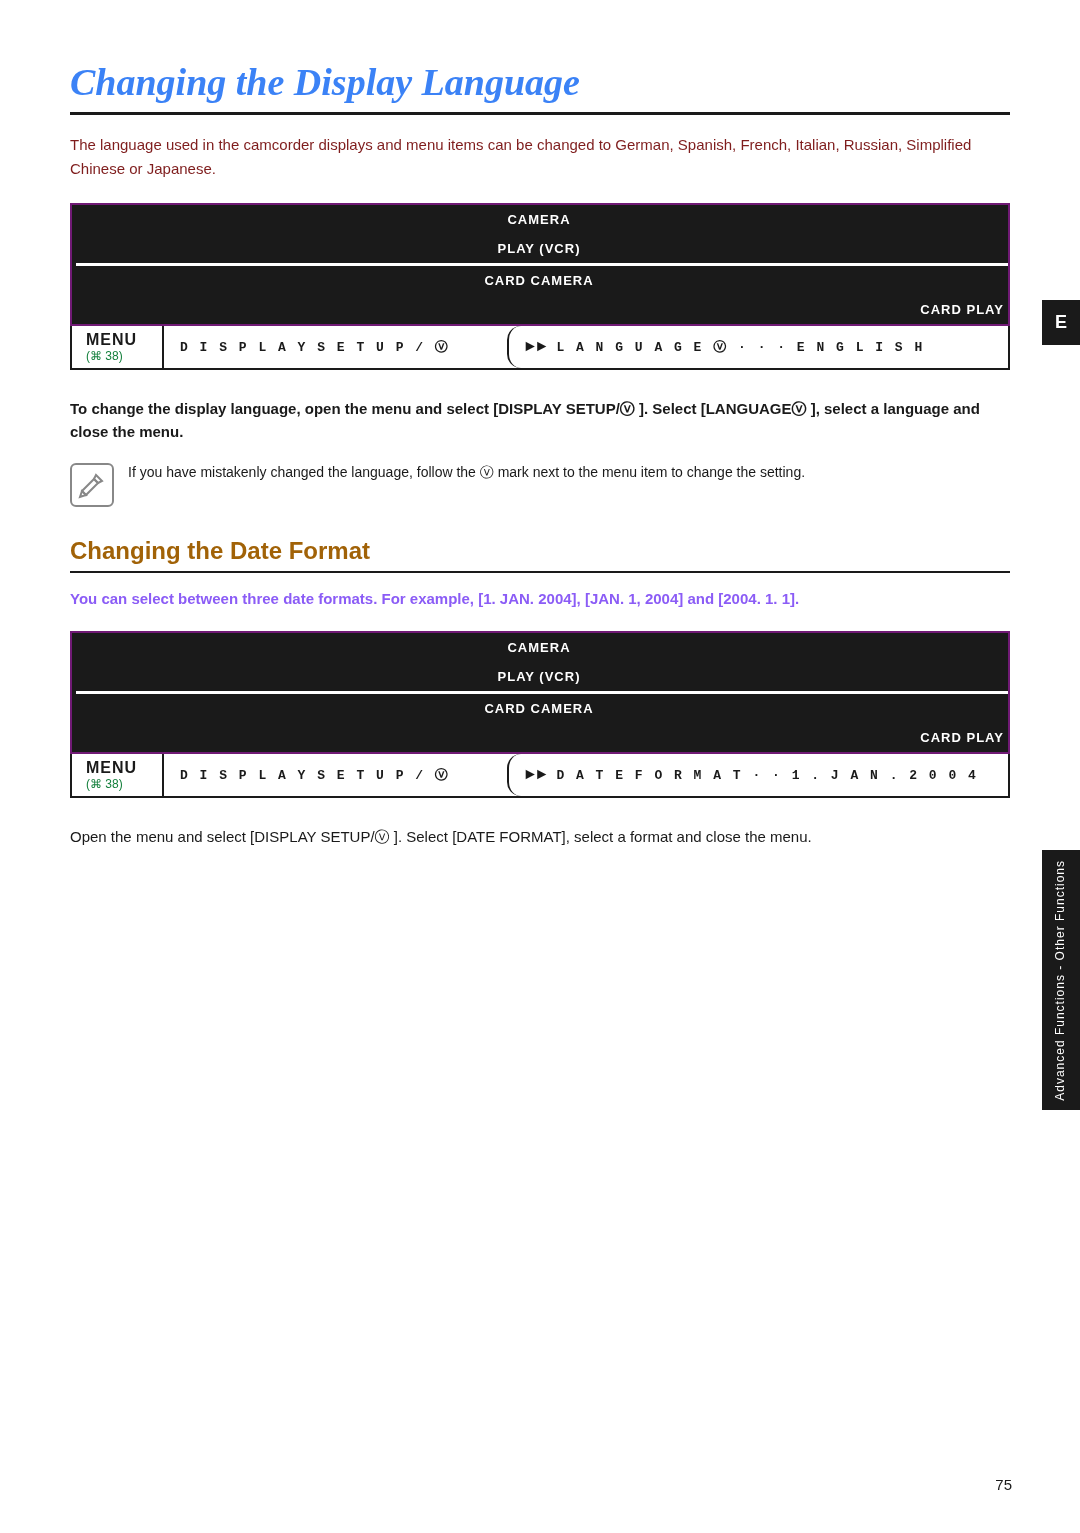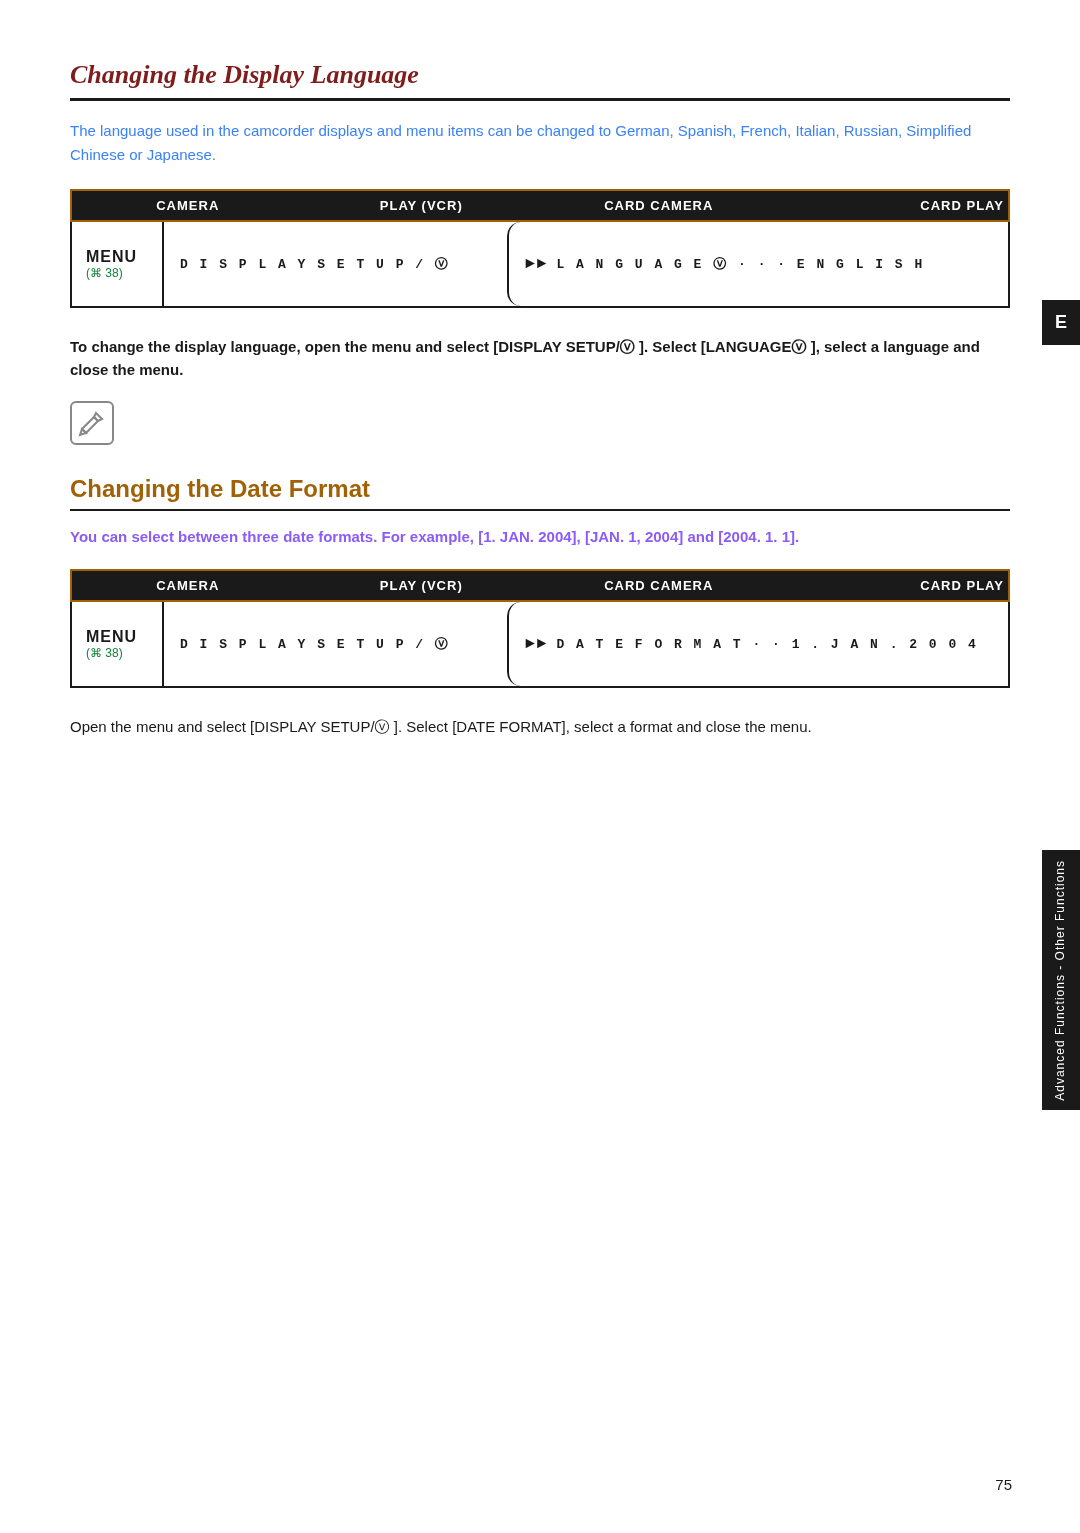--- a/index.html
+++ b/index.html
@@ -18,46 +18,47 @@
     .page-number {
       position: absolute;
       bottom: 40px;
       right: 68px;
       font-size: 15px;
       color: #1a1a1a;
     }
 
     
     .page-title {
-      font-size: 26px;
+      font-size: 38px;
       font-style: italic;
       font-weight: bold;
-      color: #7f1d1d;
+      color: #3b82f6;
       margin-bottom: 8px;
       font-family: Times New Roman, serif;
     }
 
     .title-underline {
       border: none;
       border-top: 3px solid #1a1a1a;
       margin-bottom: 18px;
     }
 
     .intro-text {
       font-size: 15px;
       line-height: 1.6;
       margin-bottom: 22px;
-      color: #3b82f6;
+      color: #7f1d1d;
     }
 
     
     .mode-bar {
       display: flex;
-      border: 2px solid #a16207;
+      border: 2px solid #701a75;
       margin-bottom: 0;
+      flex-direction: column;
     }
 
     .mode-bar-cell {
       flex: 1;
       text-align: center;
       padding: 7px 4px;
       font-size: 13px;
       font-weight: bold;
       letter-spacing: 1px;
       border-right: 2px solid #1a1a1a;
@@ -80,21 +81,21 @@
 
     
     .menu-row {
       display: flex;
       border: 2px solid #1a1a1a;
       border-top: none;
       margin-bottom: 28px;
     }
 
     .menu-label {
-      padding: 26px 14px;
+      padding: 5px 14px;
       font-size: 13px;
       min-width: 90px;
       display: flex;
       flex-direction: column;
       justify-content: center;
     }
 
     .menu-label .menu-word {
       font-size: 16px;
       font-weight: bold;
@@ -290,20 +291,21 @@
 <p class="instruction-bold">To change the display language, open the menu and select [DISPLAY SETUP/ⓥ ]. Select [LANGUAGEⓥ ], select a language and close the menu.</p>
 
 <div class="note-box">
   <div class="note-icon">
     <svg width="28" height="28" viewBox="0 0 28 28">
       <path d="M4 20 L16 8 L20 12 L8 24 Z" fill="none" stroke="#888" stroke-width="2"></path>
       <path d="M16 8 L18 4 L24 10 L20 12 Z" fill="none" stroke="#888" stroke-width="2"></path>
       <path d="M4 20 L2 26 L8 24 Z" fill="none" stroke="#888" stroke-width="2"></path>
     </svg>
   </div>
+  <p class="note-text">If you have mistakenly changed the language, follow the ⓥ mark next to the menu item to change the setting.</p>
 </div>
 
 <h2 class="section-title">Changing the Date Format</h2>
 <hr class="section-underline">
 
 <p class="section-intro">You can select between three date formats. For example, [1. JAN. 2004], [JAN. 1, 2004] and [2004. 1. 1].</p>
 
 <div class="mode-bar">
   <div class="mode-bar-cell">CAMERA</div>
   <div class="mode-bar-cell">PLAY (VCR)</div>

